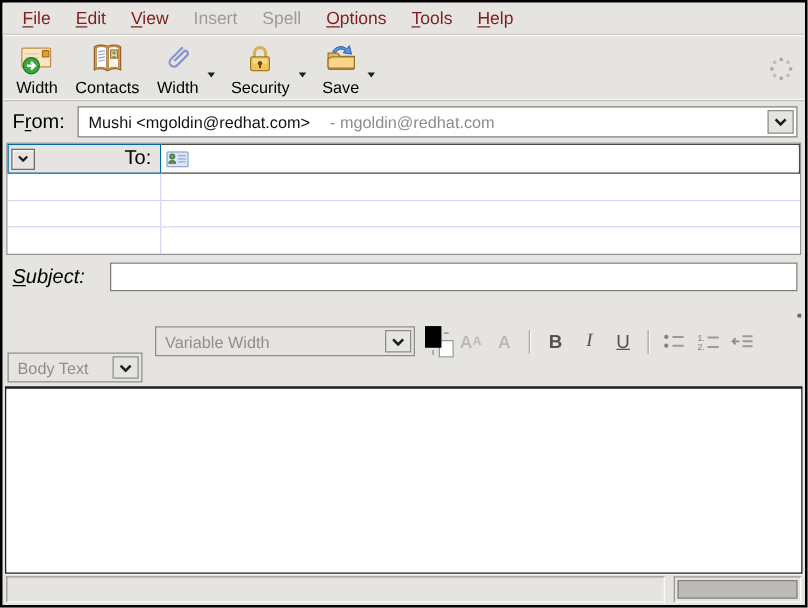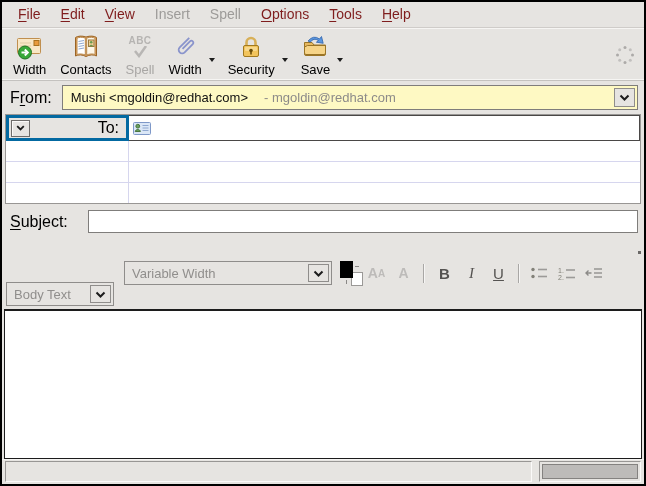--- a/index.html
+++ b/index.html
@@ -46,61 +46,61 @@
   }
   .spell-icon{display:flex;flex-direction:column;align-items:center;line-height:1;}
   .spell-abc{font-size:10px;font-weight:bold;color:#b6b4b2;letter-spacing:0.5px;}
   .throbber{position:absolute;right:8px;top:16px;}
   
   .from-row{display:flex;align-items:center;padding:4px 6px 4px 8px;flex:0 0 32px;}
   .field-label{font-size:16px;color:#000;white-space:nowrap;}
   .from-row .field-label{margin-right:10px;}
   .combo{
     position:relative;flex:1;height:25px;
-    background:#fef9c3;border:1px solid #7f7d7b;
+    background:#ffffff;border:1px solid #7f7d7b;
     display:flex;align-items:center;
     padding:0 28px 0 8px;overflow:hidden;
   }
   .identity-primary{font-size:13px;color:#111;white-space:pre;}
   .identity-secondary{font-size:13px;color:#8d8b89;margin-left:16px;white-space:pre;}
   .combo-arrow-btn{
     position:absolute;right:2px;top:2px;bottom:2px;width:21px;
     background:#e6e4e1;border:1px solid #8f8d8b;
     display:flex;align-items:center;justify-content:center;
   }
   
   .addressing{
     margin:0 3px;flex:0 0 90px;
     background:#fff;border:1px solid #989694;
     display:flex;flex-direction:column;
   }
   .addr-header{display:flex;flex:0 0 24px;}
   .addr-selector{
-    width:123px;background:#e6e4e1;border:3px solid #0369a1;
+    width:123px;background:#e6e4e1;border:1px solid #0369a1;
     display:flex;align-items:center;padding:1px 2px;
   }
   .mini-drop{
     width:19px;height:17px;background:#e6e4e1;
     border:1px solid #6e6c6a;
     box-shadow:inset 1px 1px 0 #fbfaf9;
     display:flex;align-items:center;justify-content:center;
   }
   .addr-selector .field-label{flex:1;text-align:right;padding-right:5px;}
   .addr-cell{
     flex:1;background:#fff;border:1px solid #4a4846;border-left:none;
     display:flex;align-items:center;padding-left:4px;gap:4px;
   }
   .addr-input{border:none;outline:none;flex:1;font-size:13px;font-family:inherit;height:18px;}
   .addr-row{display:flex;flex:1;border-bottom:1px solid #d6d6ee;}
   .addr-row:last-child{border-bottom:none;}
   .addr-row .col-left{width:123px;border-right:1px solid #d6d6ee;}
   .addr-row .col-right{flex:1;}
   
   .subject-row{display:flex;align-items:center;padding:4px 6px 4px 8px;flex:0 0 30px;margin-top:2px;}
-  .subject-row .field-label{margin-right:20px;}
+  .subject-row .field-label{margin-right:20px;font-style:italic;}
   .subject-input{
     flex:1;height:23px;background:#fff;border:1px solid #7f7d7b;
     font-size:13px;font-family:inherit;padding:0 6px;outline:none;
   }
   
   .format-toolbar{
     display:flex;align-items:center;
     padding:3px 4px;flex:0 0 31px;position:relative;
   }
   .fmt-combo{
@@ -193,31 +193,20 @@
           <line x1="6.5" y1="8.5" x2="12" y2="7.5" stroke="#90a8d0"></line>
           <line x1="6.5" y1="11" x2="12" y2="10" stroke="#90a8d0"></line>
           <line x1="6.5" y1="13.5" x2="12" y2="12.5" stroke="#90a8d0"></line>
           <line x1="6.5" y1="16" x2="12" y2="15" stroke="#90a8d0"></line>
           <rect x="16.5" y="7" width="5.5" height="6.5" fill="#f0d098" stroke="#9a7a40"></rect>
           <circle cx="19.2" cy="9.2" r="1.3" fill="#6a9a50"></circle>
           <path d="M17.3 13.2 c0.5 -2 3.3 -2 3.8 0 z" fill="#6a9a50"></path>
         </svg>
       </span>
       <span>Contacts</span>
-    </div>
-    <div class="tb-button disabled">
-      <span class="icon-box">
-        <span class="spell-icon">
-          <span class="spell-abc">ABC</span>
-          <svg width="16" height="12" viewBox="0 0 16 12">
-              <path d="M3 5 l4 5 l7 -10" stroke="#b8b6b4" stroke-width="2.5" fill="none"></path>
-            </svg>
-        </span>
-      </span>
-      <span>Spell</span>
     </div>
     <div class="tb-button">
       <span class="icon-box">
         <svg width="28" height="28" viewBox="0 0 28 28">
           <g transform="rotate(45 14 14)" fill="none" stroke="#8a94cc" stroke-width="1.8">
             <path d="M10.5 4.5 v13.5 a3.5 3.5 0 0 0 7 0 V6.5 a2 2 0 0 0 -4 0 V17"></path>
           </g>
         </svg>
       </span>
       <span>Width</span>

